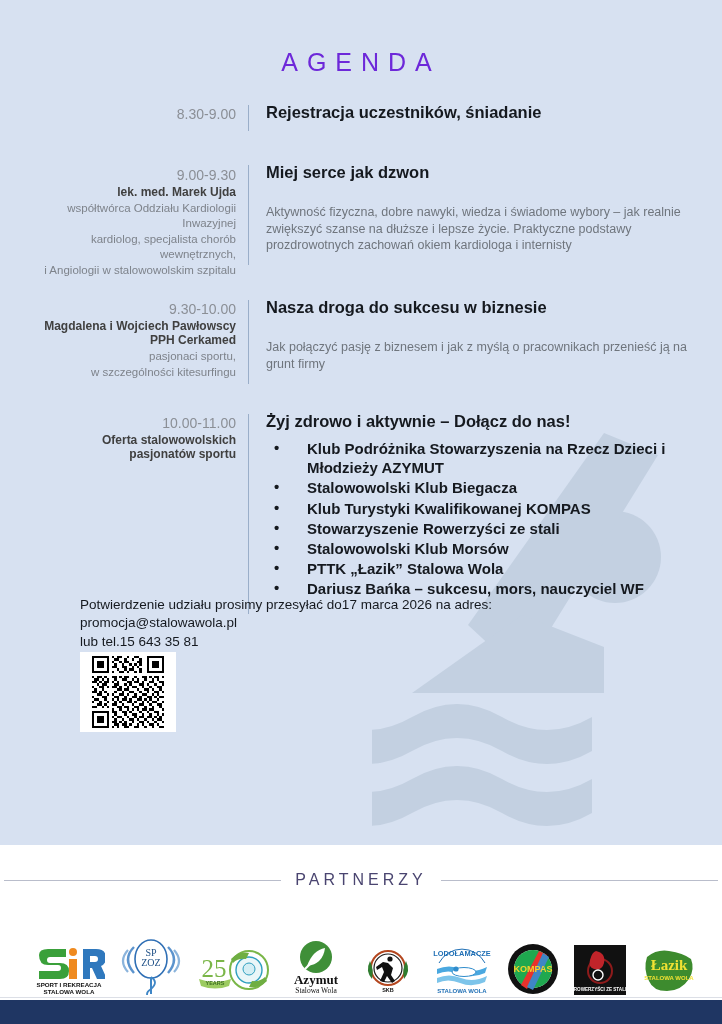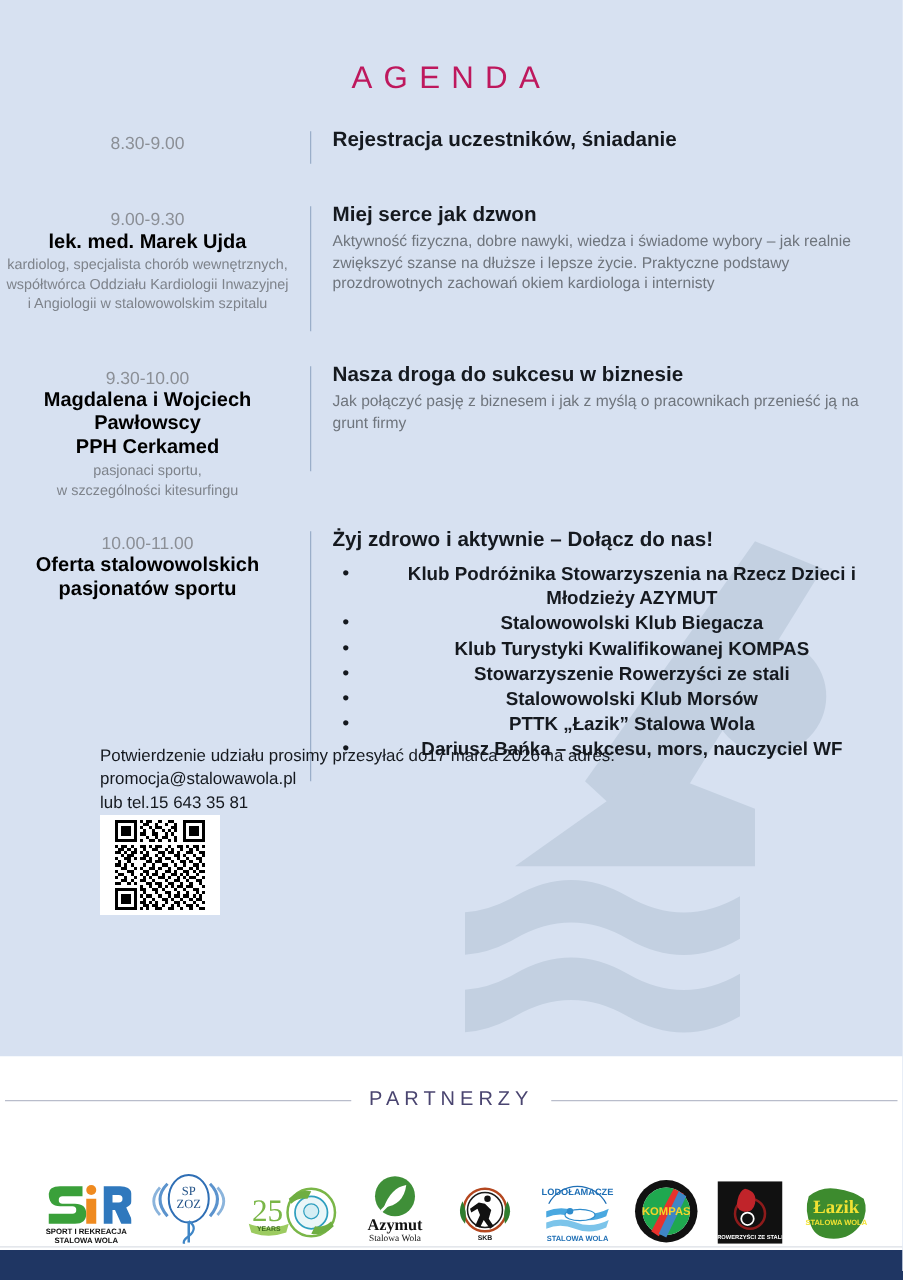--- a/index.html
+++ b/index.html
@@ -18,63 +18,63 @@
 
   
   #art { position:absolute; left:0; top:0; width:722px; height:845px; overflow:hidden; pointer-events:none; }
   #art svg { position:absolute; right:-10px; bottom:0; }
 
   
   .agenda-title {
     position:absolute; left:0; top:48px; width:722px;
     text-align:center;
     font-size:25px; letter-spacing:9px; font-weight:400;
-    color:#be185d;
+    color:#6d28d9;
   }
 
   
   .rows { position:absolute; left:0; top:100px; width:722px; }
   .row { display:flex; width:100%; }
   .row .left {
     width:248px; flex:0 0 248px;
-    text-align:center; padding-right:12px;
+    text-align:right; padding-right:12px;
   }
   .row .bar {
     width:1px; flex:0 0 1px;
     background:#9aaec9;
     margin:2px 0 6px 0;
   }
   .row .right { flex:1 1 auto; padding-left:17px; padding-right:18px; }
 
   .time { font-size:14px; color:#8b8f96; line-height:1.25; }
-  .who  { font-size:16px; font-weight:bold; color:#000000; line-height:1.18; }
+  .who  { font-size:12px; font-weight:bold; color:#404040; line-height:1.18; }
   .role { font-size:11.5px; color:#7e838b; line-height:1.35; margin-top:2px; }
 
   .headline { font-size:16.5px; font-weight:bold; color:#15191f; line-height:1.2; }
-  .desc { font-size:12.5px; color:#6f757d; line-height:1.34; margin-top:2px; }
+  .desc { font-size:12.5px; color:#6f757d; line-height:1.34; margin-top:21px; }
 
   
   #row-1 { margin-bottom:26px; }
   #row-1 .left { padding-top:6px; }
   #row-1 .right { padding-top:3px; }
   #row-1 .bar { height:26px; margin-top:5px; }
 
   #row-2 { margin-bottom:20px; }
   #row-2 .bar { height:100px; }
-  #row-2 .left { padding-top:4px; }
+  #row-2 .left { padding-top:4px;padding-left:12px; }
 
   #row-3 { margin-bottom:22px; }
   #row-3 .bar { height:84px; }
   #row-3 .left { padding-top:3px; }
 
   #row-4 .bar { height:200px; }
   #row-4 .left { padding-top:3px; }
 
   
-  .bullets { margin-top:7px; list-style:none;text-align:center; }
+  .bullets { margin-top:7px; list-style:none; }
   .bullets li {
     position:relative;
     padding-left:41px;
     font-size:15px; font-weight:bold; color:#15191f;
     line-height:1.28; margin-bottom:1px;
   }
   .bullets li::before {
     content:"\2022";
     position:absolute; left:8px; top:-1px;
     font-size:15px; color:#15191f;
@@ -157,22 +157,22 @@
       <div class="right">
         <div class="headline">Rejestracja uczestników, śniadanie</div>
       </div>
     </div>
 
     <div class="row" id="row-2">
       <div class="left">
         <div class="time">9.00-9.30</div>
         <div class="who">lek. med. Marek Ujda</div>
         <div class="role">
+          <div>współtwórca Oddziału Kardiologii Inwazyjnej</div>
           <div>kardiolog, specjalista chorób wewnętrznych,</div>
-          <div>współtwórca Oddziału Kardiologii Inwazyjnej</div>
           <div>i Angiologii w stalowowolskim szpitalu</div>
         </div>
       </div>
       <div class="bar"></div>
       <div class="right">
         <div class="headline">Miej serce jak dzwon</div>
         <div class="desc">Aktywność fizyczna, dobre nawyki, wiedza i świadome wybory – jak realnie zwiększyć szanse na dłuższe i lepsze życie. Praktyczne podstawy prozdrowotnych zachowań okiem kardiologa i internisty</div>
       </div>
     </div>
 

